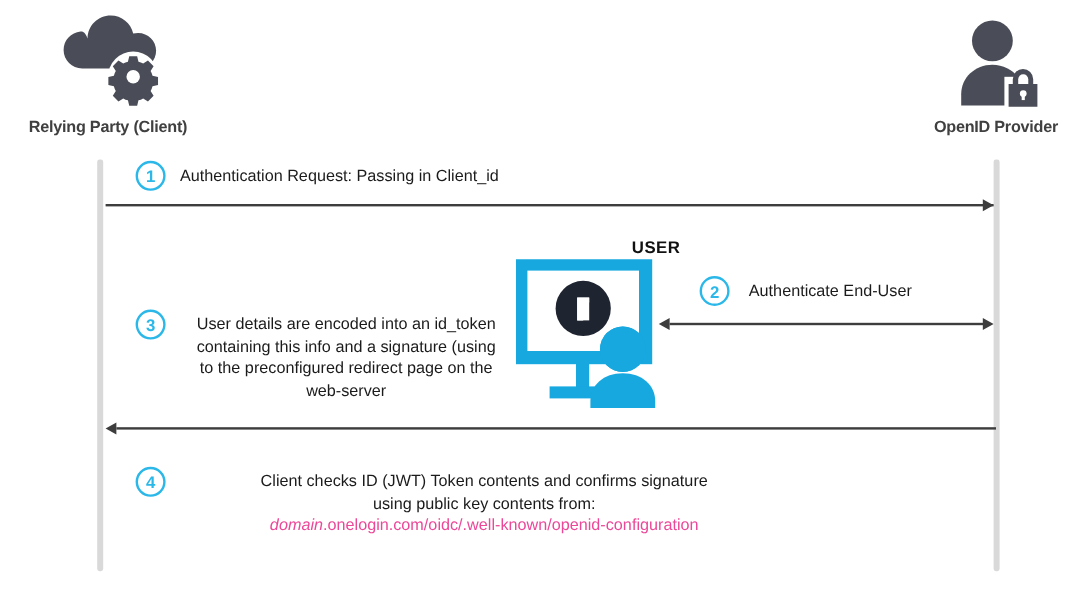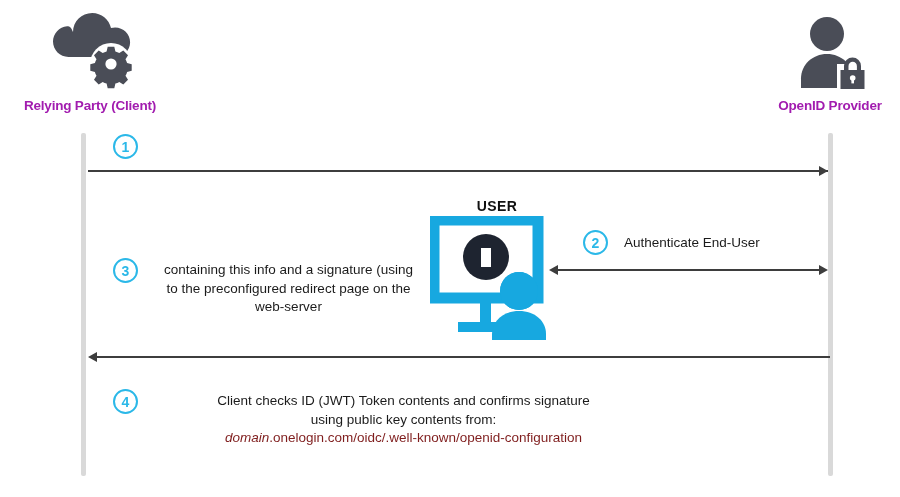--- a/index.html
+++ b/index.html
@@ -26,21 +26,21 @@
     position: absolute;
     text-align: center;
   }
   .actor .glyph {
     display: block;
     margin: 0 auto;
   }
   .actor-label {
     font-size: 13.5px;
     font-weight: bold;
-    color: #a21caf;
+    color: #404040;
     letter-spacing: -0.2px;
     white-space: nowrap;
   }
 
   #actor-client {
     left: 0px;
     top: 12px;
     width: 180px;
   }
   #actor-provider {
@@ -104,34 +104,34 @@
   .step-text {
     position: absolute;
     color: #1b1b1b;
     font-size: 13.5px;
     line-height: 18.5px;
   }
   .step-text.left-align { text-align: left; }
   .step-text.center-align { text-align: center; }
 
   .url-line {
-    color: #7f1d1d;
+    color: #ec4899;
     white-space: nowrap;
   }
   .url-domain {
     font-style: italic;
   }
 
   
   #user-label {
     position: absolute;
-    left: 437px;
+    left: 447px;
     top: 198px;
     width: 120px;
-    text-align: center;
+    text-align: right;
     font-size: 14px;
     font-weight: bold;
     color: #111111;
     letter-spacing: 0.4px;
   }
   #user-illustration {
     position: absolute;
     left: 430px;
     top: 216px;
   }
@@ -180,20 +180,23 @@
     </span>
     <span class="actor-label">OpenID Provider</span>
   </div>
 
   <div class="lifeline" id="lifeline-client"></div>
   <div class="lifeline" id="lifeline-provider"></div>
 
   <div class="step-badge" style="left:113px; top:134px;">
     <span>1</span>
   </div>
+  <div class="step-text left-align" style="left:150px; top:138px; width:420px;">
+    <div>Authentication Request: Passing in Client_id</div>
+  </div>
   <div class="arrow-line" style="left:88px; top:170px; width:740px;"></div>
   <div class="arrow-head right" style="left:819px; top:166px;"></div>
 
   <div id="user-label">USER</div>
   <div id="user-illustration">
     <svg width="120" height="128" viewBox="0 0 120 128" aria-hidden="true">
 
       <rect x="4" y="4" width="104" height="78" fill="none" stroke="#17a8e0" stroke-width="11"></rect>
 
       <rect x="50" y="82" width="11" height="26" fill="#17a8e0"></rect>
@@ -218,20 +221,21 @@
     <div>Authenticate End-User</div>
   </div>
   <div class="arrow-line" style="left:558px; top:269px; width:262px;"></div>
   <div class="arrow-head left" style="left:549px; top:265px;"></div>
   <div class="arrow-head right" style="left:819px; top:265px;"></div>
 
   <div class="step-badge" style="left:113px; top:258px;">
     <span>3</span>
   </div>
   <div class="step-text center-align" style="left:146px; top:261px; width:285px;">
+    <div>User details are encoded into an id_token</div>
     <div>containing this info and a signature (using</div>
     <div>to the preconfigured redirect page on the</div>
     <div>web-server</div>
   </div>
   <div class="arrow-line" style="left:97px; top:356px; width:733px;"></div>
   <div class="arrow-head left" style="left:88px; top:352px;"></div>
 
   <div class="step-badge" style="left:113px; top:389px;">
     <span>4</span>
   </div>

